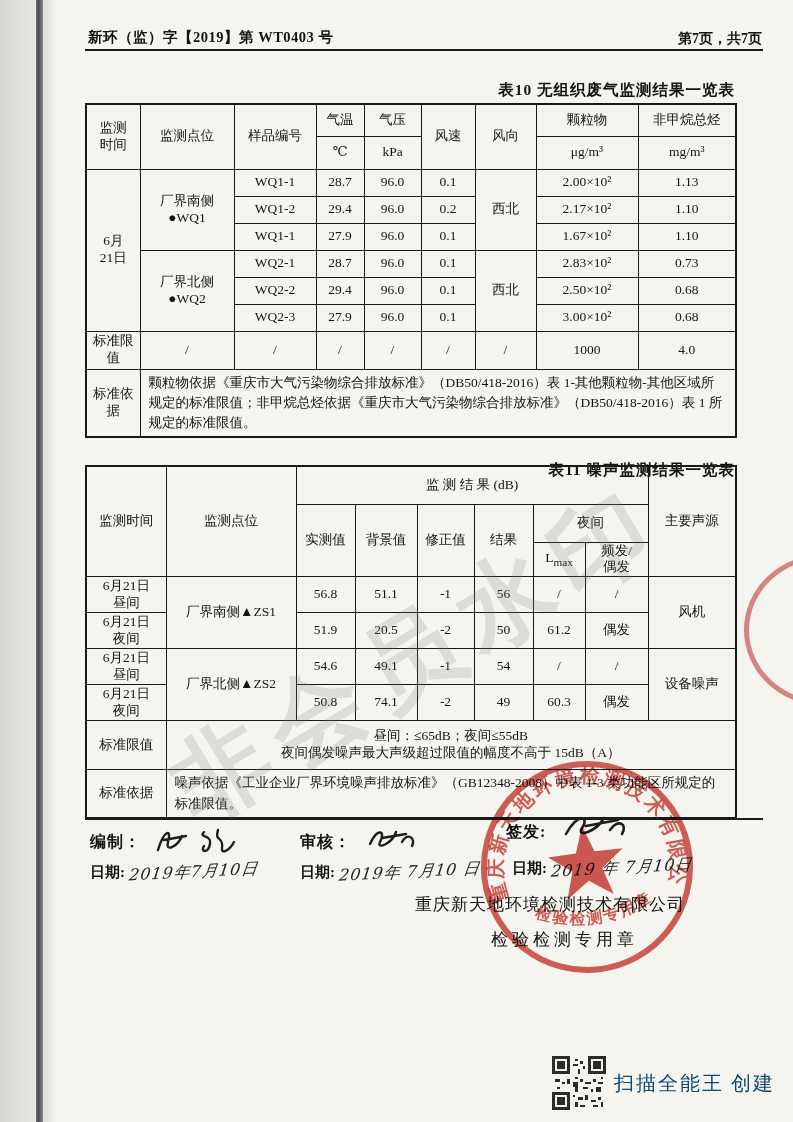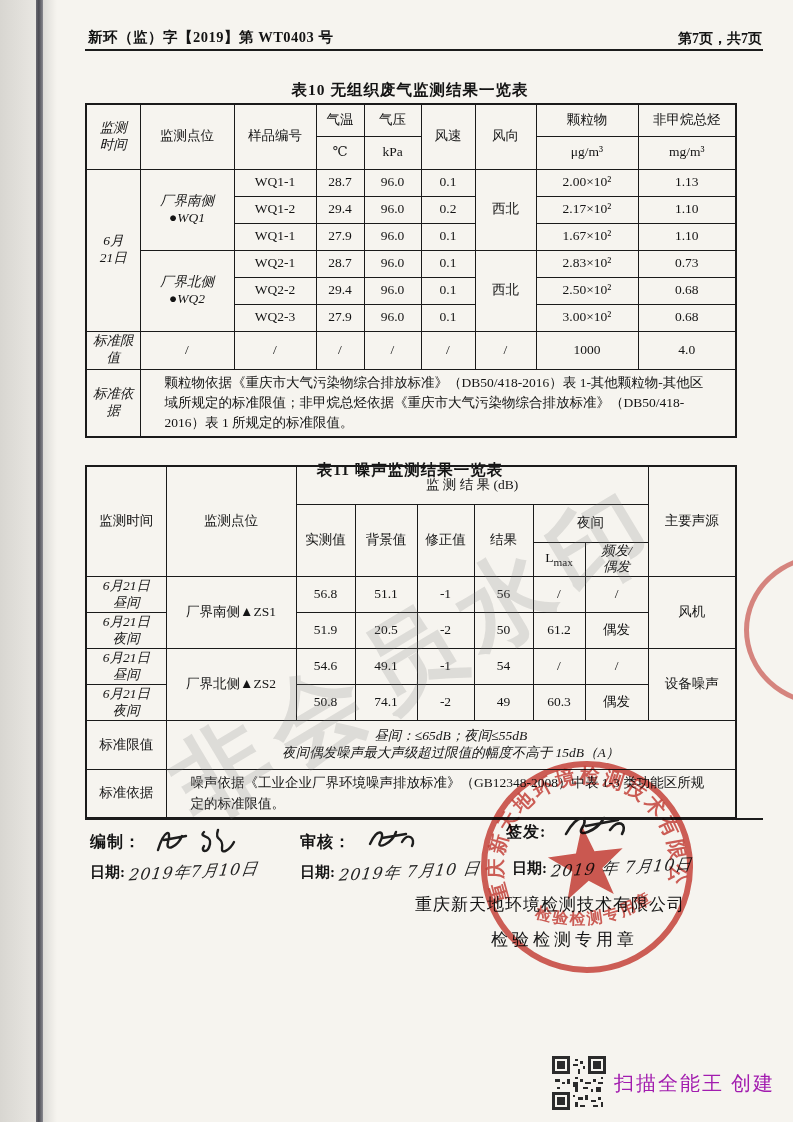--- a/index.html
+++ b/index.html
@@ -8,45 +8,45 @@
   
   .edge-outer{position:absolute;left:0;top:0;width:36px;height:1122px;background:linear-gradient(90deg,#d8d6d1,#e9e7e2);}
   .edge-line{position:absolute;left:36px;top:0;width:7px;height:1122px;background:linear-gradient(90deg,#6a6a72,#4b4b53 40%,#8a8a90);}
   .edge-shade{position:absolute;left:43px;top:0;width:14px;height:1122px;background:linear-gradient(90deg,rgba(0,0,0,.10),rgba(0,0,0,0));}
   
   .hdr-left{position:absolute;left:88px;top:28px;font-size:14.5px;font-weight:bold;letter-spacing:.5px;}
   .hdr-right{position:absolute;right:31px;top:30px;font-size:14px;font-weight:bold;}
   .hdr-rule{position:absolute;left:85px;top:49px;width:678px;height:2px;background:#1c1c1c;}
   .footer-rule{position:absolute;left:85px;top:818px;width:678px;height:2.4px;background:#1c1c1c;}
   
-  .tbl-title{position:absolute;left:85px;width:650px;text-align:center;font-size:15.5px;font-weight:bold;letter-spacing:1px;}
+  .tbl-title{position:absolute;left:85px;width:650px;text-align:right;font-size:15.5px;font-weight:bold;letter-spacing:1px;}
   #t10-title{top:80px;} #t11-title{top:460px;}
   table.grid{position:absolute;left:85px;border-collapse:collapse;table-layout:fixed;width:650px;background:transparent;}
   #t10{top:103px;} #t11{top:465px;}
   table.grid td{border:1.4px solid #1a1a1a;text-align:center;vertical-align:middle;font-size:13.5px;padding:0 2px;line-height:1.25;}
   table.grid{border:2px solid #1a1a1a;}
-  .pre{white-space:pre-line;font-style:italic;}
+  .pre{white-space:pre-line;}
   .hcell{font-size:13.5px;}
-  .ltext{text-align:left !important;padding:3px 24px !important;line-height:1.5 !important;}
+  .ltext{text-align:left !important;padding:3px 8px !important;line-height:1.5 !important;}
   .sup{font-size:13.5px;}
   
   .watermark{position:absolute;left:148px;top:742px;font-size:96px;font-weight:bold;color:rgba(125,125,125,.20);letter-spacing:14px;transform:rotate(-31deg);transform-origin:0 0;white-space:nowrap;pointer-events:none;z-index:5;}
   
   .sig-label{position:absolute;font-size:16px;font-weight:bold;letter-spacing:1px;z-index:6;}
   .date-line{position:absolute;font-size:15px;font-weight:bold;z-index:6;white-space:nowrap;}
   .hand{font-family:"DejaVu Serif",serif;font-style:italic;display:inline-block;transform:rotate(-3deg) skewX(-10deg);font-weight:normal;font-size:16px;letter-spacing:1px;color:#222;}
   .sigsvg{position:absolute;z-index:6;}
   .company-line{position:absolute;left:415px;top:893px;font-size:17px;letter-spacing:1px;z-index:6;}
   .seal-caption{position:absolute;left:491px;top:928px;font-size:17px;letter-spacing:4px;z-index:6;}
   
   .stamp{position:absolute;left:478px;top:758px;z-index:7;mix-blend-mode:multiply;opacity:.88;transform:rotate(-7deg);}
   .edge-stamp{position:absolute;left:744px;top:554px;width:152px;height:142px;border:5px solid rgba(186,40,32,.55);border-radius:50%;z-index:7;}
   
   .qr{position:absolute;left:552px;top:1056px;z-index:6;}
-  .qr-caption{position:absolute;left:614px;top:1070px;font-size:20px;color:#a21caf;letter-spacing:2px;z-index:6;}
+  .qr-caption{position:absolute;left:614px;top:1070px;font-size:20px;color:#0c4a6e;letter-spacing:2px;z-index:6;}
 </style>
 </head>
 <body>
 
 <div id="page">
 
   <div class="edge-outer"></div>
   <div class="edge-line"></div>
   <div class="edge-shade"></div>
 

